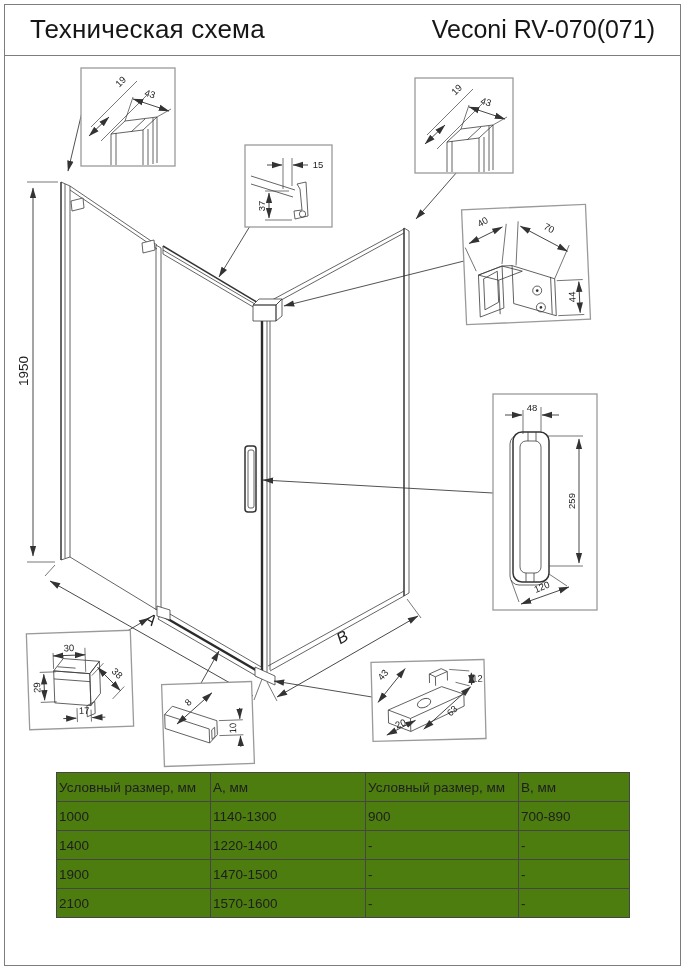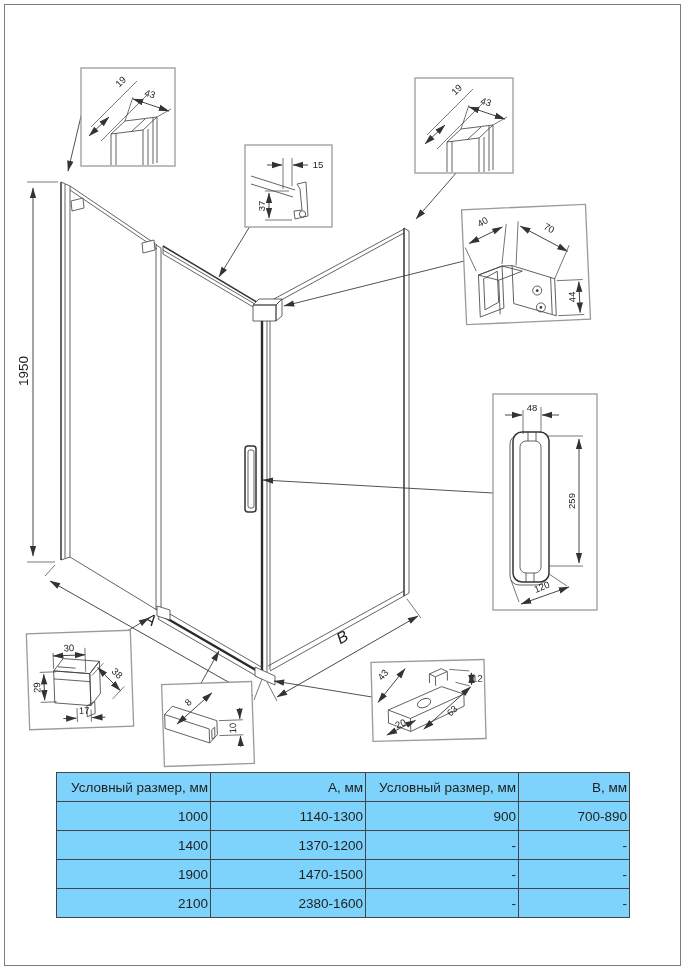--- a/index.html
+++ b/index.html
@@ -21,29 +21,33 @@
   .dimh{stroke:#333;stroke-width:0.9;fill:none;marker-end:url(#ma);}
   .dimE{stroke:#3d3d3d;stroke-width:0.7;fill:none;}
   .ldr{stroke:#333;stroke-width:0.85;fill:none;marker-end:url(#ma);}
   text{stroke:none;fill:#1d1d1d;text-anchor:middle;}
   .dt{font:9.5px "Liberation Sans",sans-serif;}
   .dtb{font:13.5px "Liberation Sans",sans-serif;}
   .ab{font:italic 16px "Liberation Sans",sans-serif;}
   
   table.sizes{position:absolute;left:56px;top:772px;width:573px;border-collapse:collapse;
               table-layout:fixed;font-size:13.5px;color:#1e1e1e;}
-  table.sizes td,table.sizes th{border:1.4px solid #454545;height:28px;text-align:right;
-              font-weight:normal;padding:0 2px;background:#7dd3fc;}
+  table.sizes td,table.sizes th{border:1.4px solid #454545;height:28px;text-align:left;
+              font-weight:normal;padding:0 2px;background:#4d7c0f;}
 </style>
 </head>
 <body>
 
 <div class="page">
   <div class="frame"></div>
 
+  <div class="hdr">
+    <div class="t">Техническая схема</div>
+    <div class="m">Veconi RV-070(071)</div>
+  </div>
 
   <svg class="draw" width="685" height="970" viewBox="0 0 685 970">
     <defs>
       <marker id="ma" viewBox="0 0 10 8" refX="9.6" refY="4" markerWidth="11" markerHeight="8.5" orient="auto-start-reverse" markerUnits="userSpaceOnUse">
         <path d="M0,1 L10,4 L0,7 Z" fill="#333"></path>
       </marker>
     </defs>
 
     <g>
 
@@ -248,31 +252,31 @@
         <th>В, мм</th>
       </tr>
       <tr>
         <td>1000</td>
         <td>1140-1300</td>
         <td>900</td>
         <td>700-890</td>
       </tr>
       <tr>
         <td>1400</td>
-        <td>1370-1200</td>
+        <td>1220-1400</td>
         <td>-</td>
         <td>-</td>
       </tr>
       <tr>
         <td>1900</td>
         <td>1470-1500</td>
         <td>-</td>
         <td>-</td>
       </tr>
       <tr>
         <td>2100</td>
-        <td>2380-1600</td>
+        <td>1570-1600</td>
         <td>-</td>
         <td>-</td>
       </tr>
     </tbody>
   </table>
 </div>
 
 </body></html>

